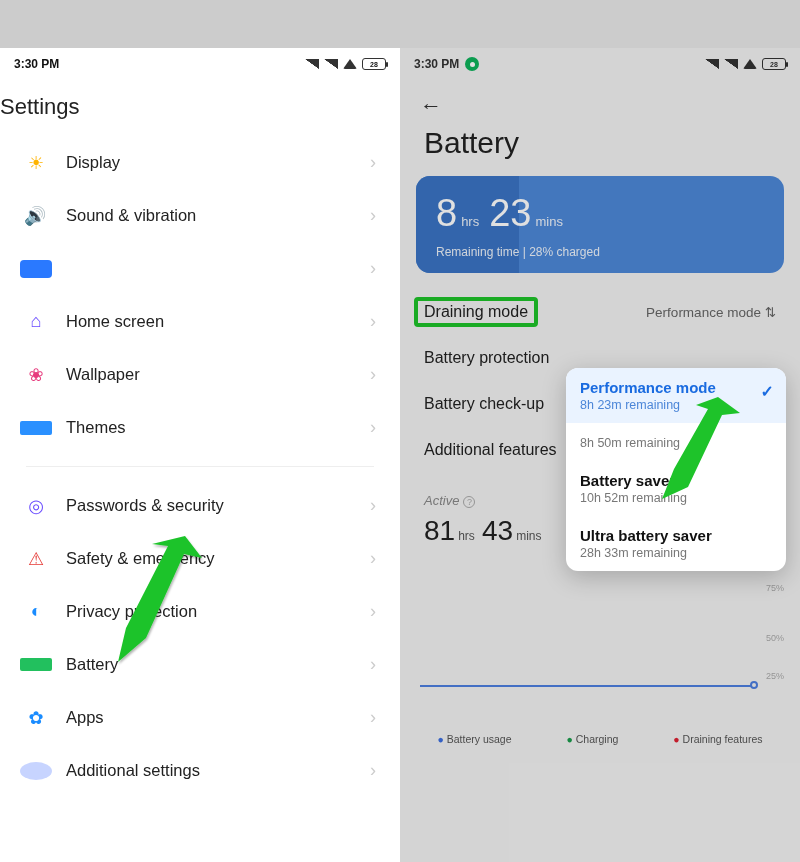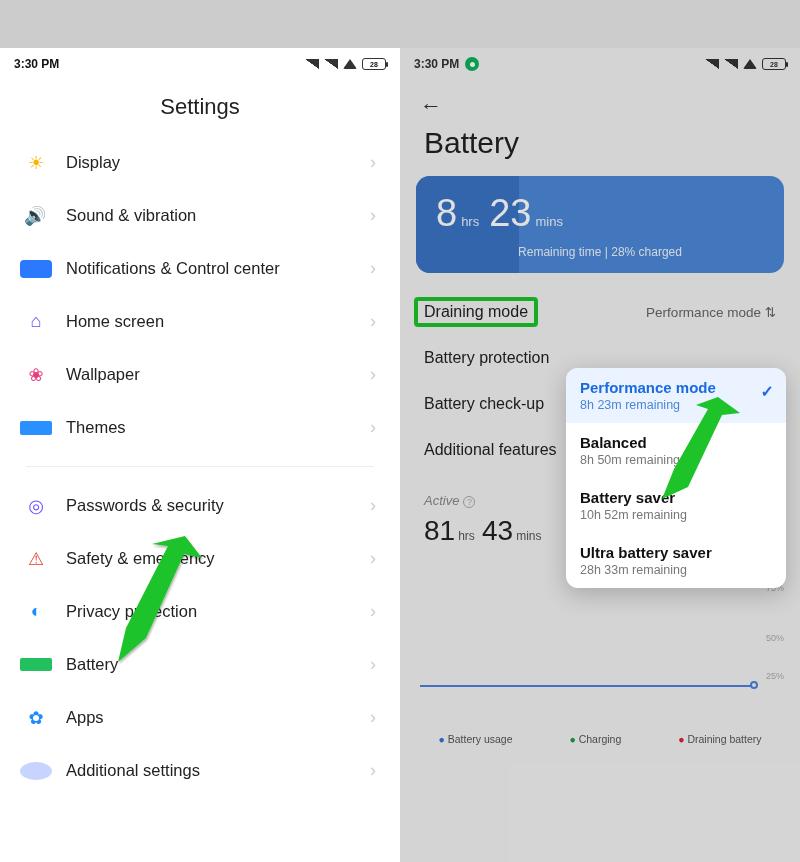--- a/index.html
+++ b/index.html
@@ -15,40 +15,40 @@
 .sb-icons { display:flex; gap:5px; align-items:center; }
 .sb-sig,.sb-wifi,.sb-batt { display:inline-block; }
 .sb-sig { width:14px; height:10px; background:linear-gradient(to top right,transparent 49%,#333 51%); }
 .sb-wifi { width:0;height:0;border-left:7px solid transparent;border-right:7px solid transparent;border-bottom:10px solid #333;border-radius:2px; }
 .sb-batt { width:24px;height:12px;border:1.2px solid #333;border-radius:3px;position:relative;display:flex;align-items:center;justify-content:center;font-size:7px;font-weight:700; }
 .sb-batt:after{content:"";position:absolute;right:-3px;top:3px;width:2px;height:5px;background:#333;border-radius:1px;}
 .sb-dot { width:14px;height:14px;border-radius:50%;background:#0db25b;display:flex;align-items:center;justify-content:center; }
 .sb-dot:after{content:"";width:5px;height:5px;border-radius:50%;background:#fff;}
 
 
-.l-title { text-align:center; font-size:22px; font-weight:500; color:#222; margin:18px 0 16px; }
+.l-title { text-align:left; font-size:22px; font-weight:500; color:#222; margin:18px 0 16px; }
 .list { padding:0 8px; }
 .divider { height:1px; background:#eee; margin:12px 18px; }
 .row { display:flex; align-items:center; height:53px; padding:0 16px 0 12px; font-size:16.5px; color:#222; font-weight:500; position:relative; }
 .row .ic { width:32px; display:flex; justify-content:center; align-items:center; margin-right:14px; font-size:18px; }
 .row .chev { margin-left:auto; color:#ccc; font-size:18px; font-weight:300; }
 .ic-display{color:#ffb300;} .ic-sound{color:#22c05e;} .ic-notif{width:18px;height:18px;background:#2a79ff;border-radius:4px;display:inline-block;}
 .ic-home{color:#6a4cff;} .ic-wall{color:#e73c7e;} .ic-theme{width:20px;height:14px;background:#2a90ff;border-radius:2px;display:inline-block;}
 .ic-pw{color:#6a4cff;} .ic-safe{color:#e53935;} .ic-priv{color:#1a8cff;} .ic-batt{width:20px;height:13px;background:#22c05e;border-radius:2px;display:inline-block;}
 .ic-apps{color:#1a8cff;} .ic-add{width:18px;height:18px;border-radius:50%;background:#c7d4ff;display:inline-block;}
 
 
 .r-back { padding:14px 20px 0; font-size:22px; color:#333; }
 .r-title { font-size:30px; font-weight:500; color:#222; padding:10px 24px 16px; }
 .card { margin:0 16px; background:#4d88d8; border-radius:14px; padding:16px 20px 14px; color:#fff; position:relative; overflow:hidden; }
 .card .fill { position:absolute; left:0; top:0; bottom:0; width:28%; background:#3b74c4; }
 .card > * { position:relative; }
 .big { display:flex; align-items:baseline; gap:4px; font-weight:300; }
 .big .n { font-size:38px; } .big .u { font-size:13px; opacity:.9; margin-right:6px; }
-.sub { font-size:12px; opacity:.9; margin-top:10px;text-align:center; }
+.sub { font-size:12px; opacity:.9; margin-top:10px; }
 
 .sec { padding:16px 24px 0; }
 .secrow { display:flex; justify-content:space-between; align-items:center; height:46px; font-size:16px; color:#222; }
 .secrow .value { font-size:13.5px; color:#666; }
 .hl { border:4px solid #1ec32a; border-radius:4px; padding:2px 6px; margin-left:-10px; display:inline-block; }
 
 .active { padding:18px 24px 0; }
 .active .lbl { font-size:13px; color:#888;font-style:italic; }
 .active .q { display:inline-block; width:12px;height:12px;border:1px solid #aaa;border-radius:50%;font-size:9px;line-height:11px;text-align:center;color:#aaa;margin-left:4px; }
 .active .val { margin-top:6px; font-size:15px; color:#222; }
@@ -104,21 +104,20 @@
       <span>Display</span>
       <span class="chev">›</span>
       </div>
       <div class="row">
         <span class="ic ic-sound">🔊</span>
       <span>Sound &amp; vibration</span>
       <span class="chev">›</span>
       </div>
       <div class="row">
         <span class="ic ic-notif"></span>
-      <span>Notifications &amp; Control center</span>
       <span class="chev">›</span>
       </div>
       <div class="row">
         <span class="ic ic-home">⌂</span>
       <span>Home screen</span>
       <span class="chev">›</span>
       </div>
       <div class="row">
         <span class="ic ic-wall">❀</span>
       <span>Wallpaper</span>
@@ -239,33 +238,32 @@
     <span class="gl" style="top:6px">75%</span>
     <span class="gl" style="top:56px">50%</span>
     <span class="gl" style="top:94px">25%</span>
     <div class="line"></div>
     <div class="dot"></div>
   </div>
 
   <div class="legend">
     <span class="lg1">Battery usage</span>
     <span class="lg2">Charging</span>
-    <span class="lg3">Draining battery</span>
+    <span class="lg3">Draining features</span>
   </div>
 
   <div class="dim"></div>
 
   <div class="popup" id="popup">
       <div class="opt sel">
         <div class="t">Performance mode</div>
         <div class="s">8h 23m remaining</div>
         <span class="chk">✓</span>
       </div>
       <div class="opt">
-        <div class="t">Balanced</div>
         <div class="s">8h 50m remaining</div>
       </div>
       <div class="opt">
         <div class="t">Battery saver</div>
         <div class="s">10h 52m remaining</div>
       </div>
       <div class="opt">
         <div class="t">Ultra battery saver</div>
         <div class="s">28h 33m remaining</div>
       </div>

